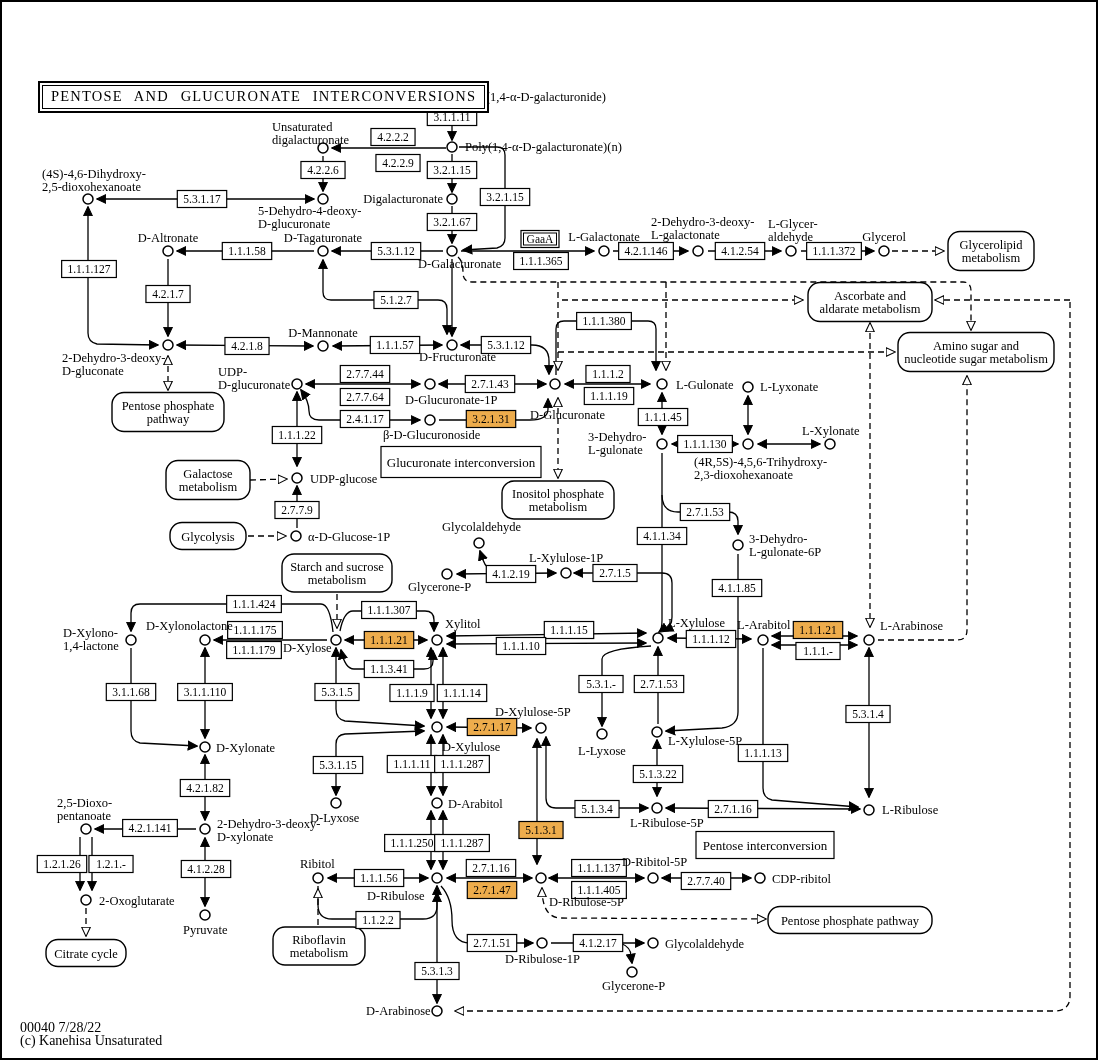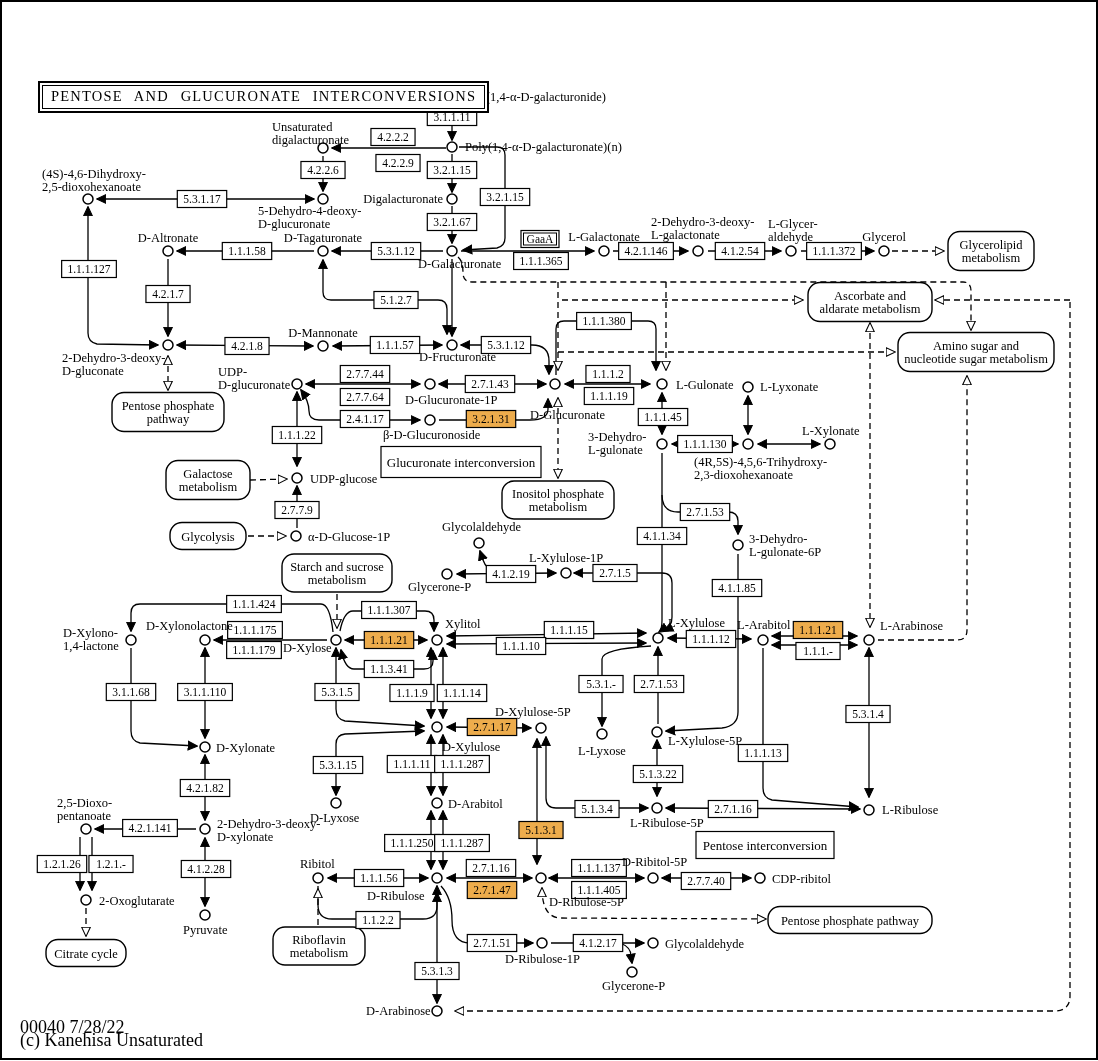--- a/index.html
+++ b/index.html
@@ -2,21 +2,21 @@
 <html><head>
 <meta charset="utf-8">
 <style>
   html,body{margin:0;padding:0;background:#fff;}
   .canvas{position:relative;width:1098px;height:1061px;background:#fff;overflow:hidden;
           font-family:"Liberation Serif","DejaVu Serif",serif;}
   svg text{font-family:"Liberation Serif","DejaVu Serif",serif;fill:#000;}
   .titlebox{position:absolute;left:38px;top:46px;border:2px solid #000;padding:2px;background:#fff;margin-top:35px;}
   .titlebox .inner{border:1px solid #000;padding:2px 8px 3px 8px;font-size:14.5px;
                    letter-spacing:1.2px;word-spacing:7px;white-space:nowrap;}
-  .footer{position:absolute;left:20px;top:1021px;font-size:18px;line-height:13px;color:#000;}
+  .footer{position:absolute;left:20px;top:1021px;font-size:14px;line-height:13px;color:#000;}
 </style>
 </head>
 <body>
 
 <div class="canvas">
   <svg id="diagram" width="1098" height="1061" viewBox="0 0 1098 1061">
       <defs>
         <marker id="mf" viewBox="0 0 10 10" refX="9" refY="5" markerWidth="8" markerHeight="8" orient="auto-start-reverse">
           <path d="M0.5,0.8 L9.5,5 L0.5,9.2 Z" fill="#000000" stroke="#000000" stroke-width="1"></path>
         </marker>

